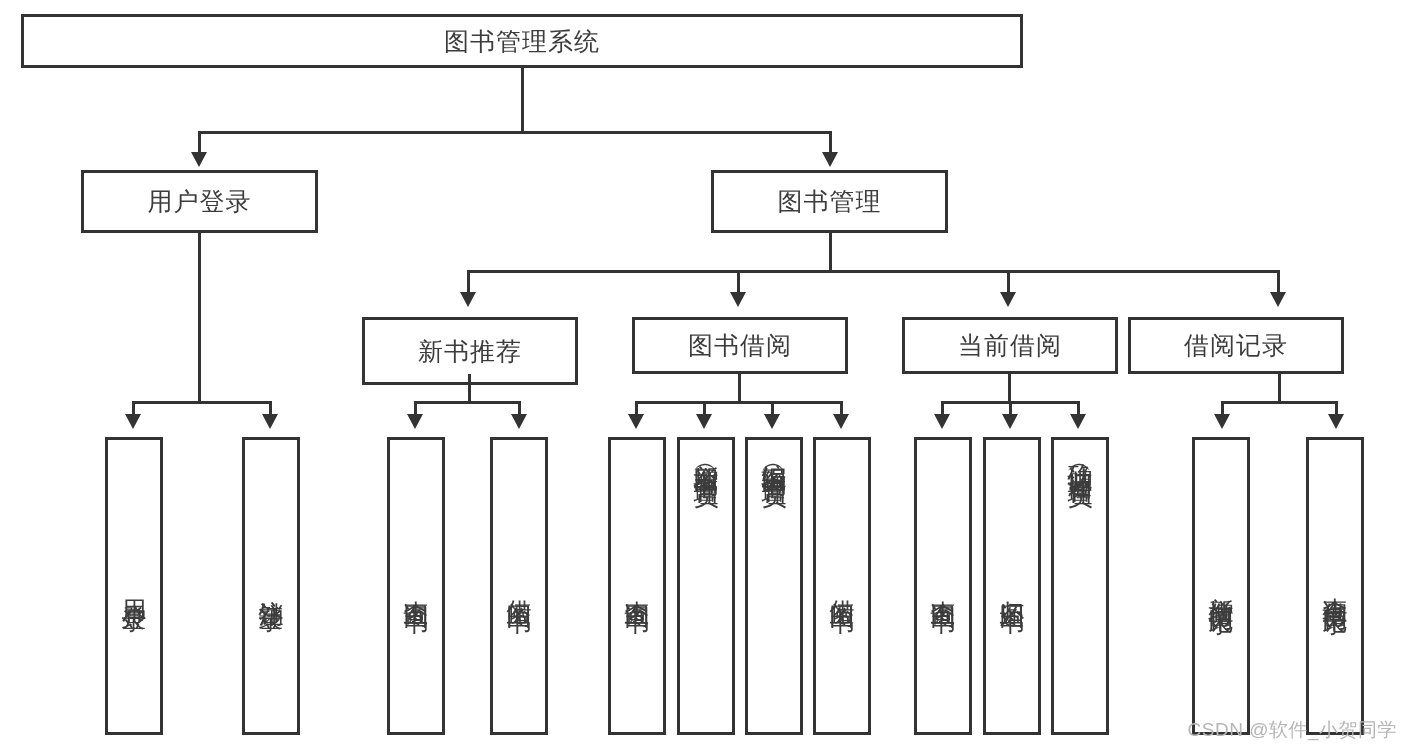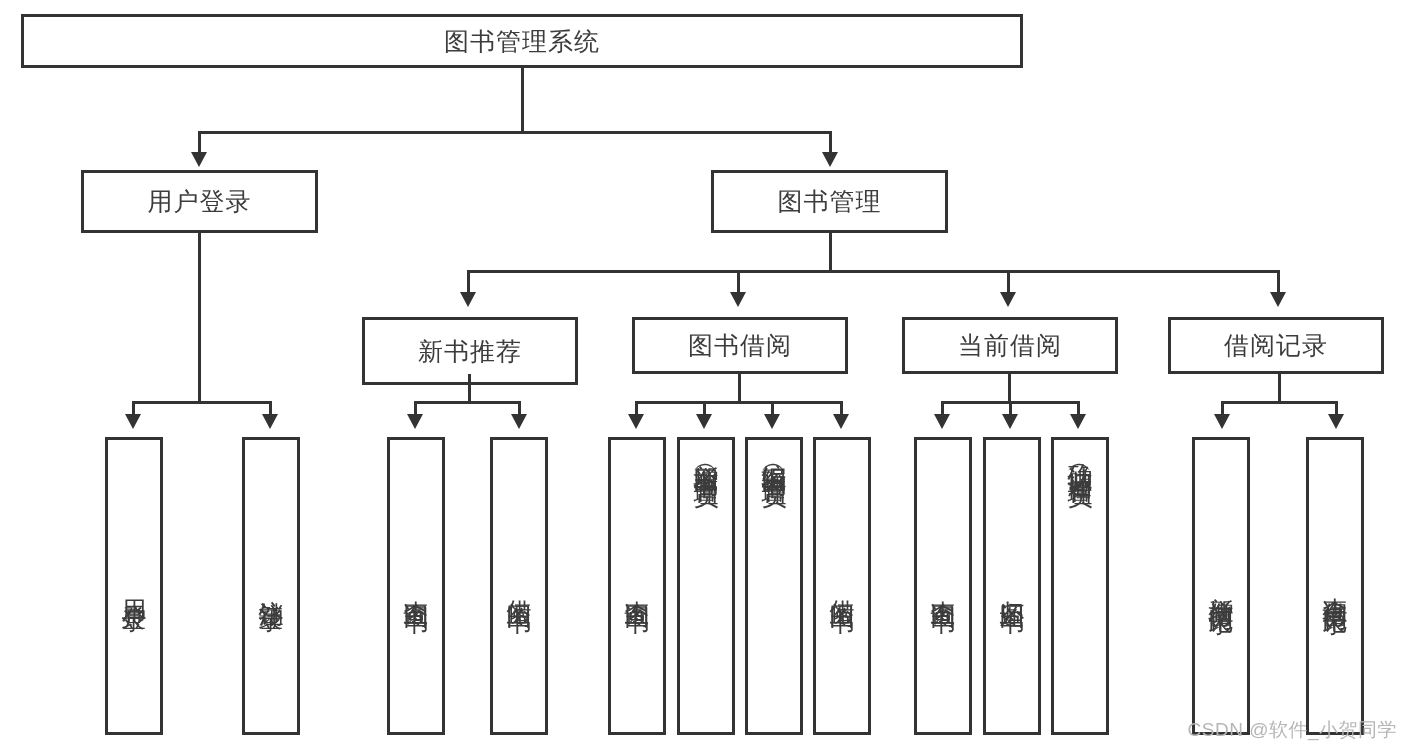--- a/index.html
+++ b/index.html
@@ -138,21 +138,21 @@
 
   <div class="node horiz" style="left:362px; top:317px; width:216px; height:68px;">
     <span class="label">新书推荐</span>
   </div>
   <div class="node horiz" style="left:902px; top:317px; width:216px; height:57px;">
     <span class="label">当前借阅</span>
   </div>
   <div class="node horiz" style="left:632px; top:317px; width:216px; height:57px;">
     <span class="label">图书借阅</span>
   </div>
-  <div class="node horiz" style="left:1168px; top:317px; width:216px; height:57px;">
+  <div class="node horiz" style="left:1128px; top:317px; width:216px; height:57px;">
     <span class="label">借阅记录</span>
   </div>
 
   <div class="ln vln" style="left:468px; top:374px; width:3px; height:27px;"></div>
   <div class="ln hln" style="left:414px; top:401px; width:107px; height:3px;"></div>
   <div class="ln vln" style="left:414px; top:401px; width:3px; height:17px;"></div>
   <div class="arrow" style="left:407px; top:414px;"></div>
   <div class="ln vln" style="left:518px; top:401px; width:3px; height:17px;"></div>
   <div class="arrow" style="left:511px; top:414px;"></div>
 

